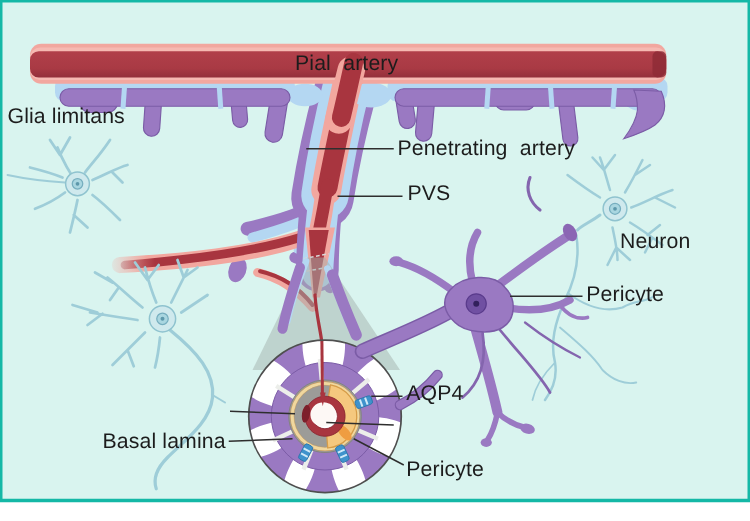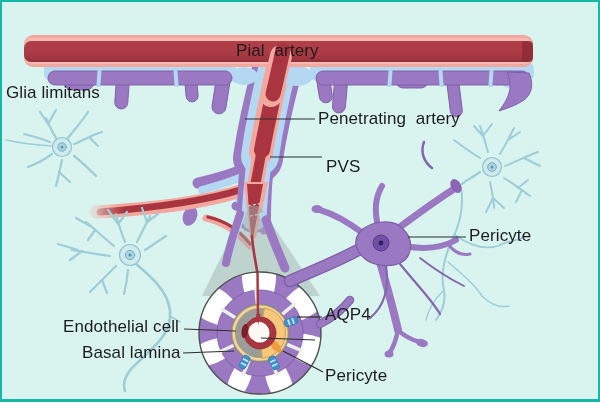--- a/index.html
+++ b/index.html
@@ -274,19 +274,19 @@
       <path d="M183,353 L234,351"></path>
       <path d="M297,317 L322,317"></path>
       <path d="M261,338 L315,340"></path>
       <path d="M283,351 L323,372"></path>
     </g>
   </svg>
 
   <div class="lbl wide" style="left:236px;top:42px;">Pial artery</div>
   <div class="lbl wide" style="left:318px;top:110px;">Penetrating artery</div>
   <div class="lbl" style="left:6px;top:84px;">Glia limitans</div>
-  <div class="lbl" style="left:326px;top:158px;">PVS</div>
+  <div class="lbl" style="left:326px;top:146px;">PVS</div>
+  <div class="lbl" style="left:496px;top:184px;">Neuron</div>
   <div class="lbl" style="left:469px;top:227px;">Pericyte</div>
-  <div class="lbl" style="left:63px;top:318px;">Endothelial cell</div>
   <div class="lbl" style="left:82px;top:344px;">Basal lamina</div>
   <div class="lbl" style="left:325px;top:306px;">AQP4</div>
   <div class="lbl" style="left:325px;top:367px;text-align:center;">Pericyte</div>
 </div>
 
 </body></html>

